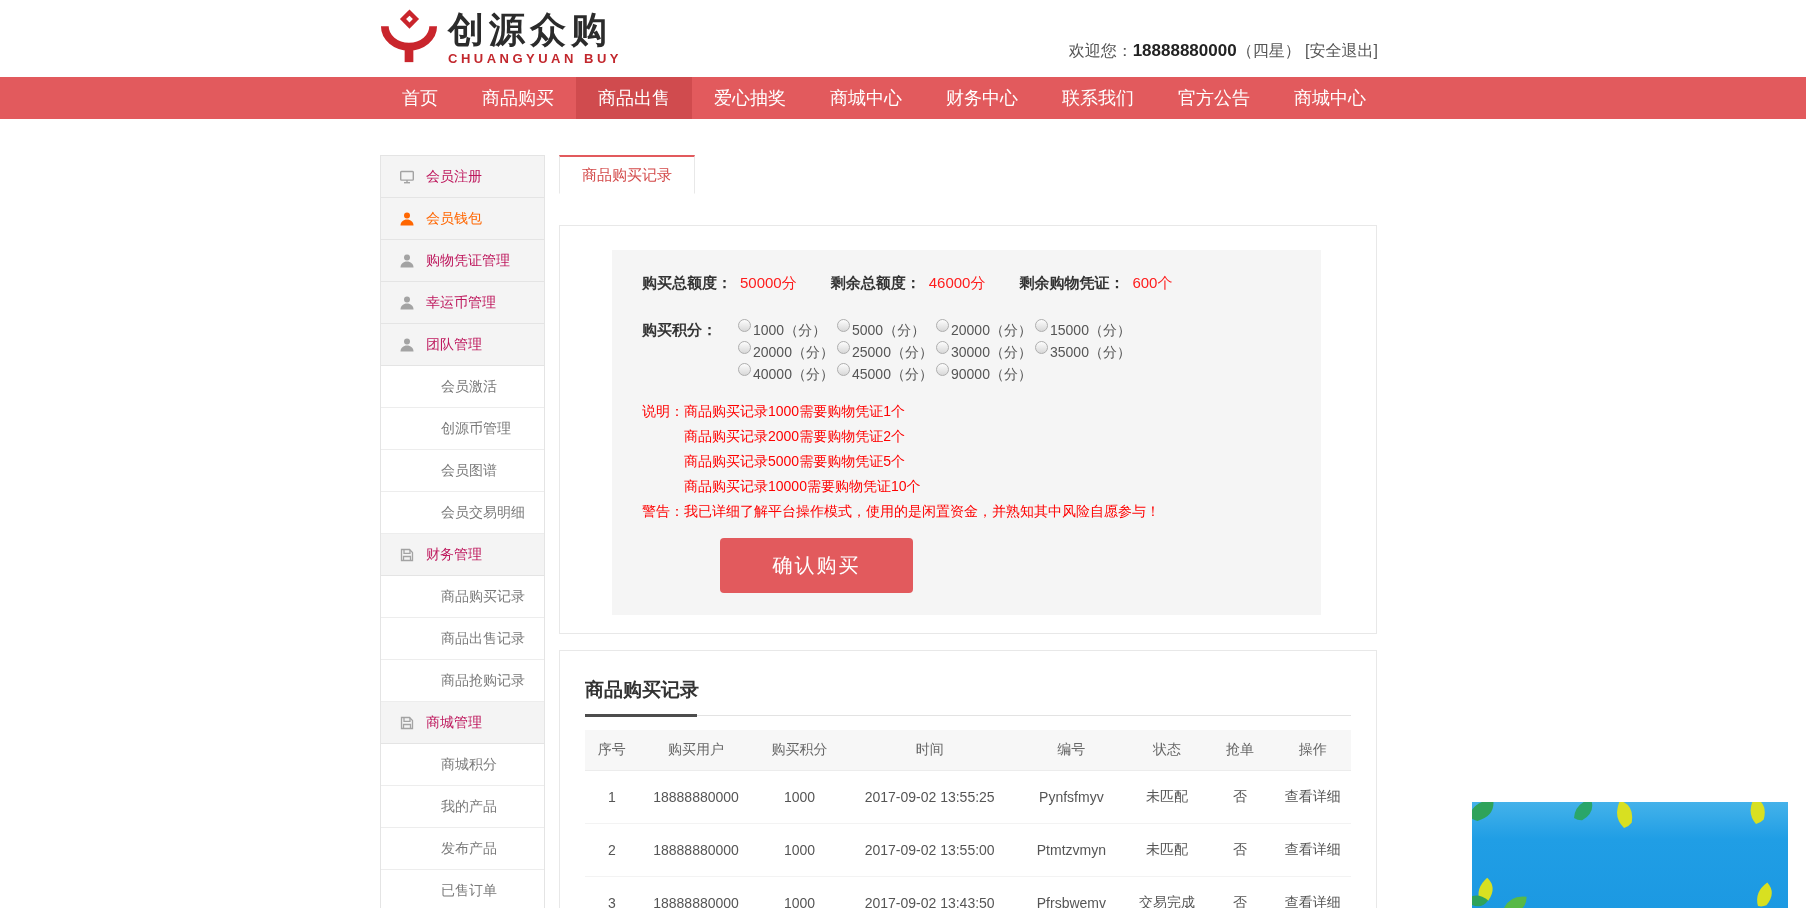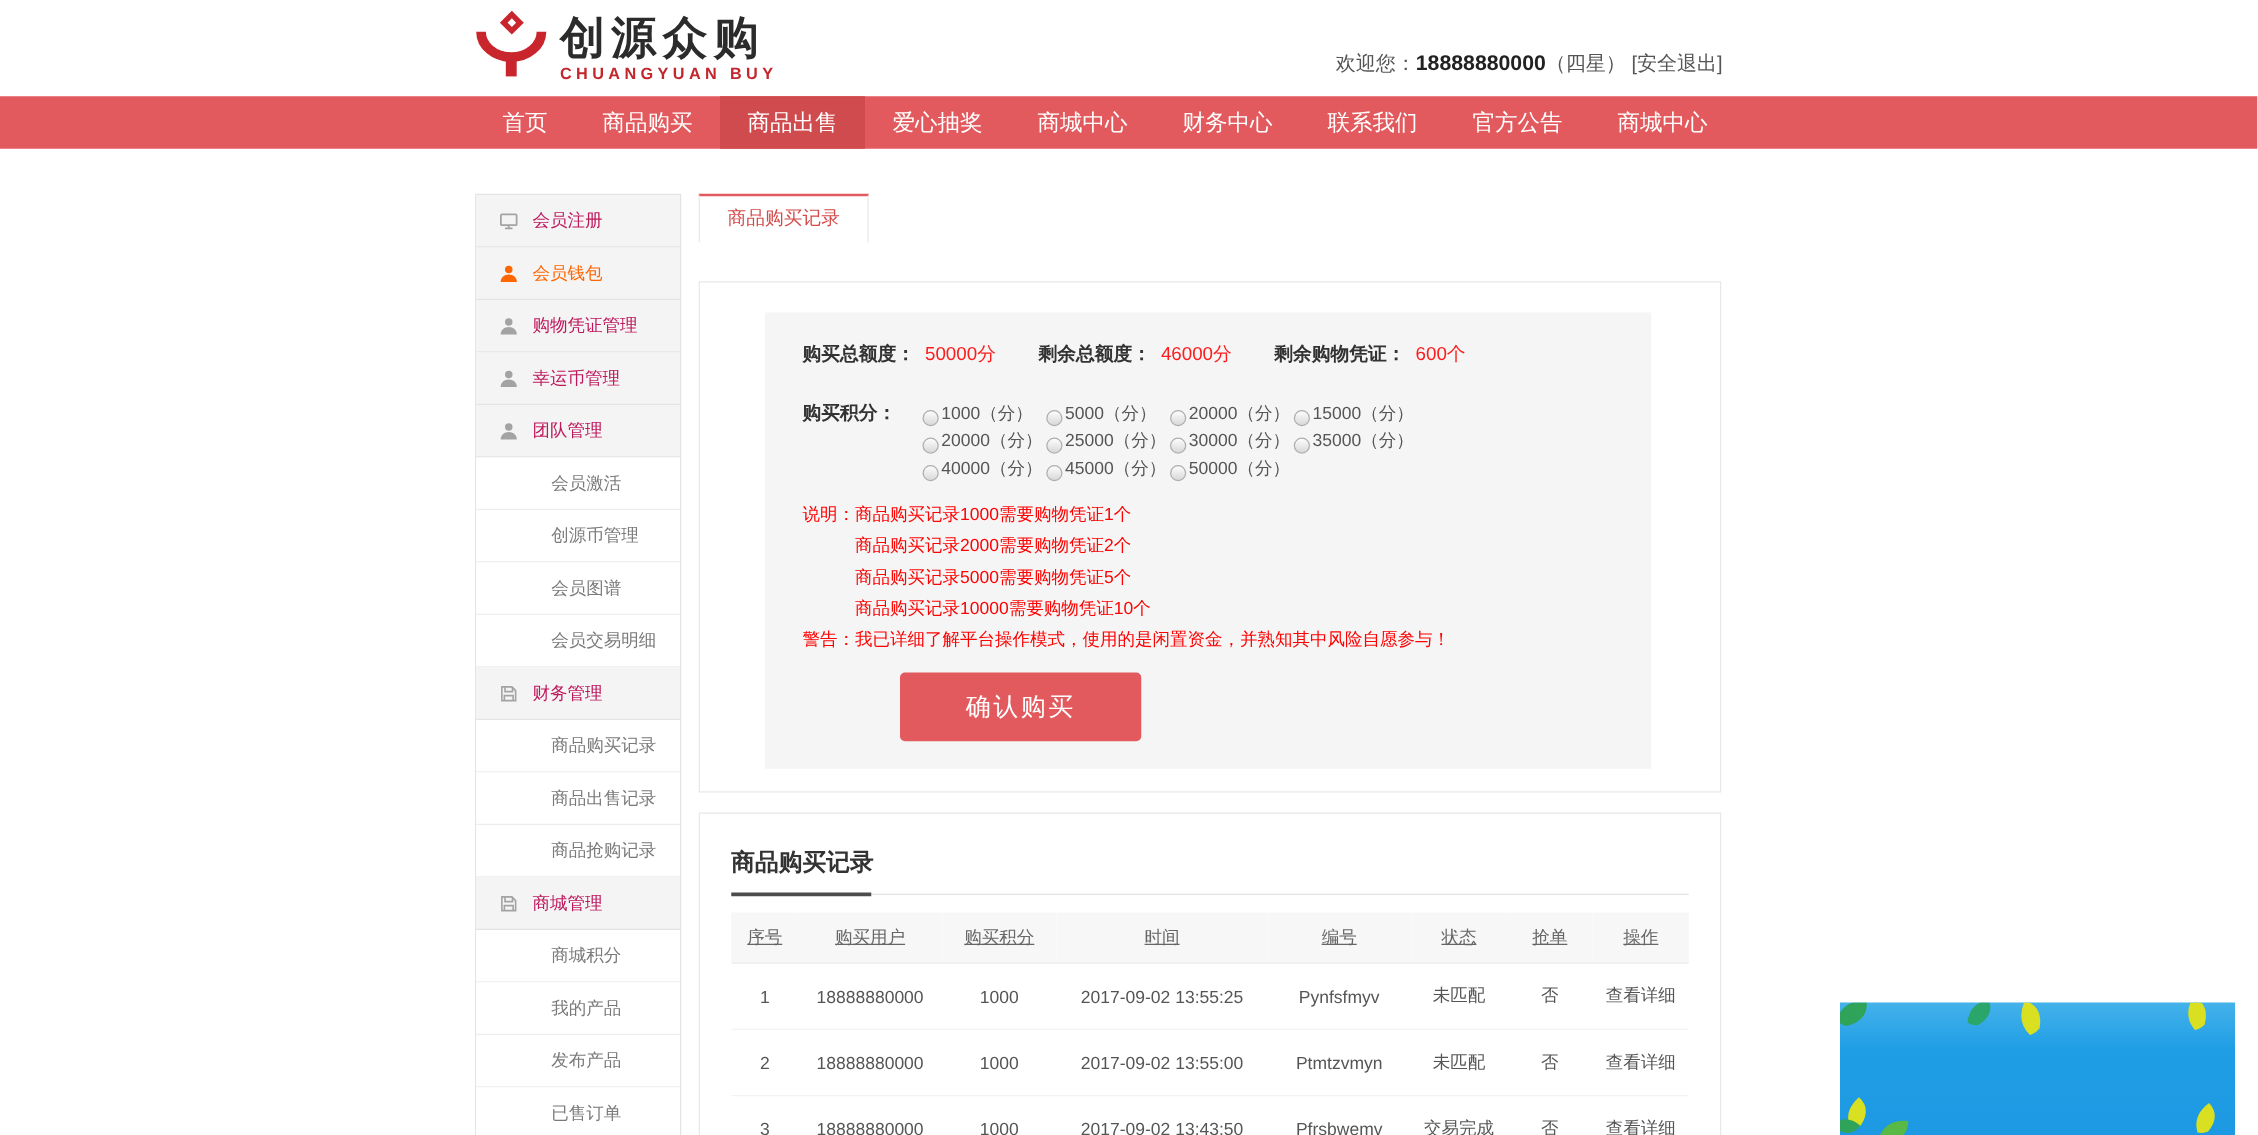--- a/index.html
+++ b/index.html
@@ -44,38 +44,38 @@
   .panel1{padding:24px 55px 18px 52px;margin-top:32px;}
   .graybox{background:#f5f5f5;padding:24px 30px 22px 30px;}
 
   .quota-line{font-size:15px;color:#333;}
   .q-label{font-weight:bold;margin-right:8px;}
   .q-value{color:#fe1c1c;margin-right:34px;}
 
   .points{display:flex;margin-top:26px;font-size:14px;color:#555;}
   .points-label{font-weight:bold;color:#333;font-size:15px;width:96px;margin-top:2px;}
   .radio-grid{display:flex;flex-wrap:wrap;width:400px;line-height:22px;}
-  .points-option{width:99px;display:flex;align-items:flex-end;gap:2px;cursor:pointer;white-space:nowrap;}
+  .points-option{width:99px;display:flex;align-items:flex-start;gap:2px;cursor:pointer;white-space:nowrap;}
   .points-option input{appearance:none;-webkit-appearance:none;width:13px;height:13px;margin:0;
     border:1px solid #aeaeae;border-radius:50%;background:linear-gradient(#fdfdfd,#d8d8d8);}
 
   .notes{margin-top:14px;font-size:14px;color:#fe0202;line-height:25px;}
   .notes p{margin:0;}
   .notes p.indent{padding-left:3em;}
 
   .confirm-btn{display:block;margin:14px 0 0 78px;width:193px;height:55px;background:#e25a5d;color:#fff;
     font-size:20px;border:none;border-radius:4px;cursor:pointer;font-family:inherit;letter-spacing:2px;}
 
   
   .panel2{margin-top:16px;padding:26px 25px 0 25px;min-height:320px;}
   .sec-title{font-size:19px;font-weight:bold;color:#333;padding-bottom:12px;
     border-bottom:1px solid #e3e3e3;position:relative;}
   .sec-title::after{content:"";position:absolute;left:0;bottom:-2px;width:112px;height:3px;background:#4d4d4d;}
   table.records{width:100%;border-collapse:collapse;font-size:14px;margin-top:14px;}
-  table.records th{background:#f7f7f7;height:38px;font-weight:normal;color:#666;border-bottom:1px solid #ececec;text-decoration:underline;}
+  table.records th{background:#f7f7f7;height:38px;font-weight:normal;color:#666;border-bottom:1px solid #ececec;}
   table.records td{height:50px;text-align:center;color:#555;border-bottom:1px solid #f3f3f3;}
   td.status{color:#fe0202;}
   td.link{cursor:pointer;}
 
   
   .float-ad{position:absolute;left:1472px;top:802px;width:316px;height:106px;
     background:linear-gradient(180deg,#44b2ea 0%,#209ee5 35%,#1c99e2 100%);overflow:hidden;}
   .float-ad svg{display:block;}
 </style>
 </head>
@@ -266,21 +266,21 @@
               <label class="points-option">
                 <input type="radio" name="points" style="">
                 <span>40000（分）</span>
               </label>
               <label class="points-option">
                 <input type="radio" name="points" style="">
                 <span>45000（分）</span>
               </label>
               <label class="points-option">
                 <input type="radio" name="points" style="">
-                <span>50000（分）</span>
+                <span>90000（分）</span>
               </label>
             </div>
         </div>
 
         <div class="notes" id="notes">
             <p>说明：商品购买记录1000需要购物凭证1个</p>
             <p class="indent">商品购买记录2000需要购物凭证2个</p>
             <p class="indent">商品购买记录5000需要购物凭证5个</p>
             <p class="indent">商品购买记录10000需要购物凭证10个</p>
             <p>警告：我已详细了解平台操作模式，使用的是闲置资金，并熟知其中风险自愿参与！</p>

